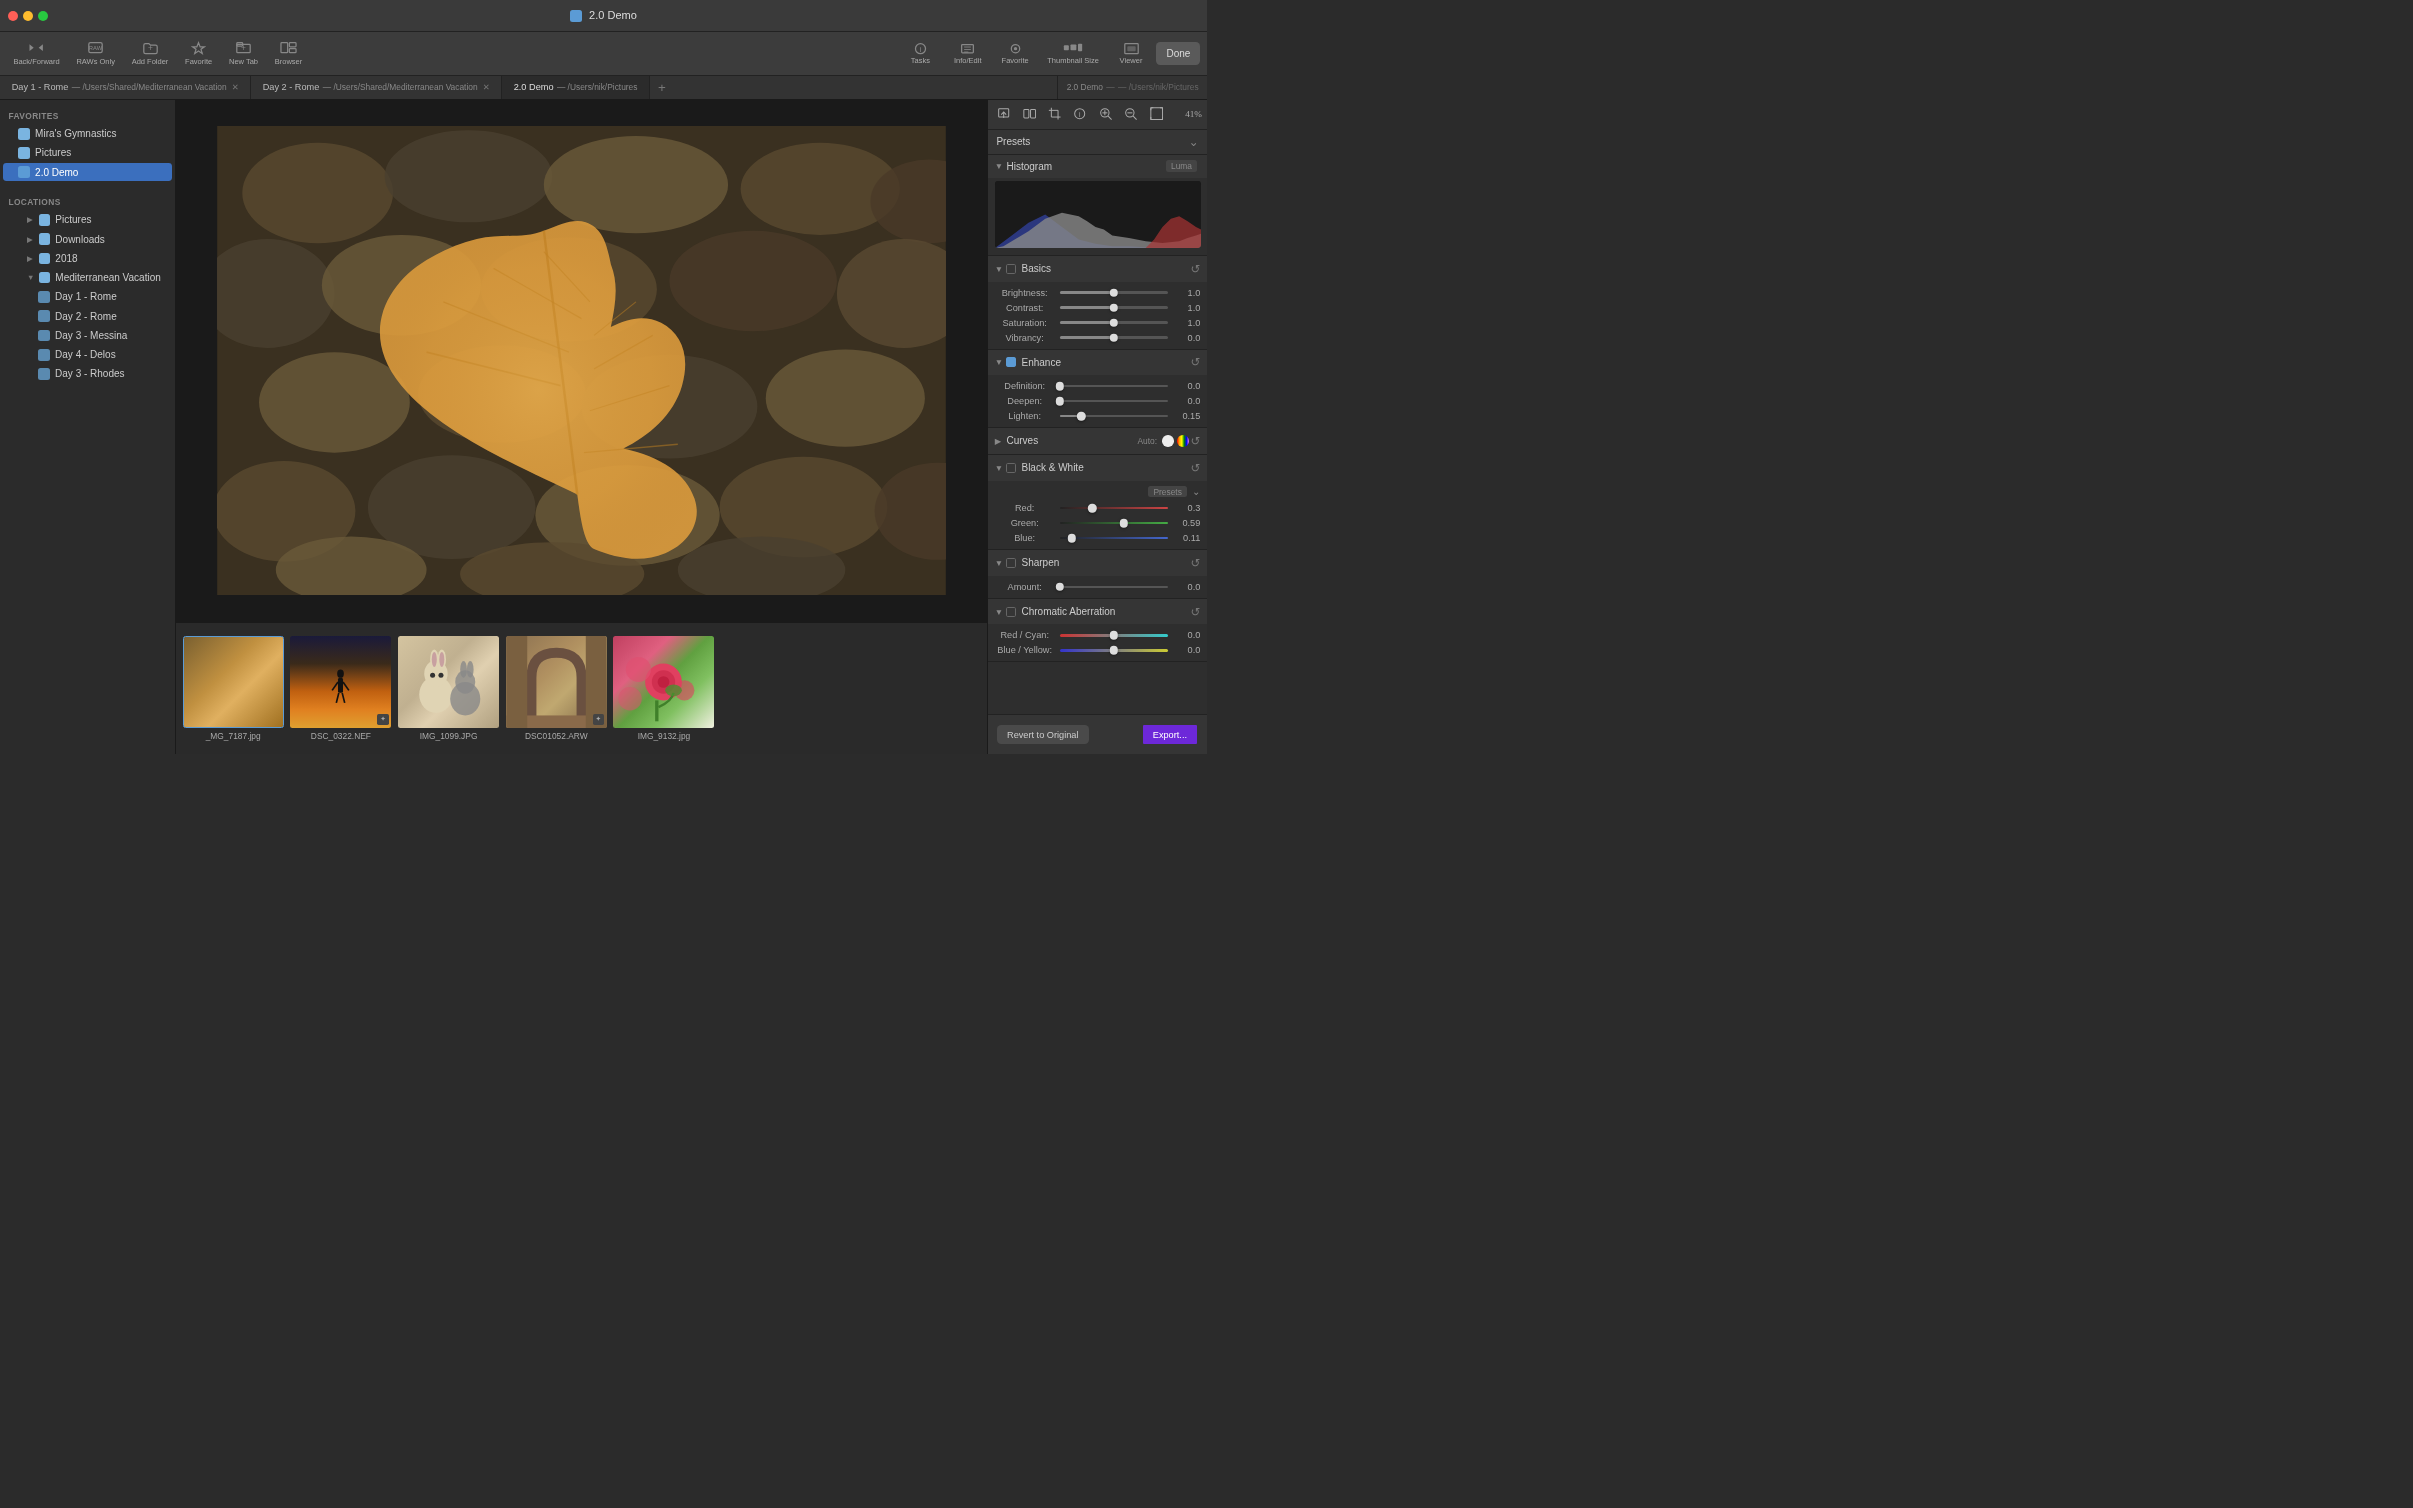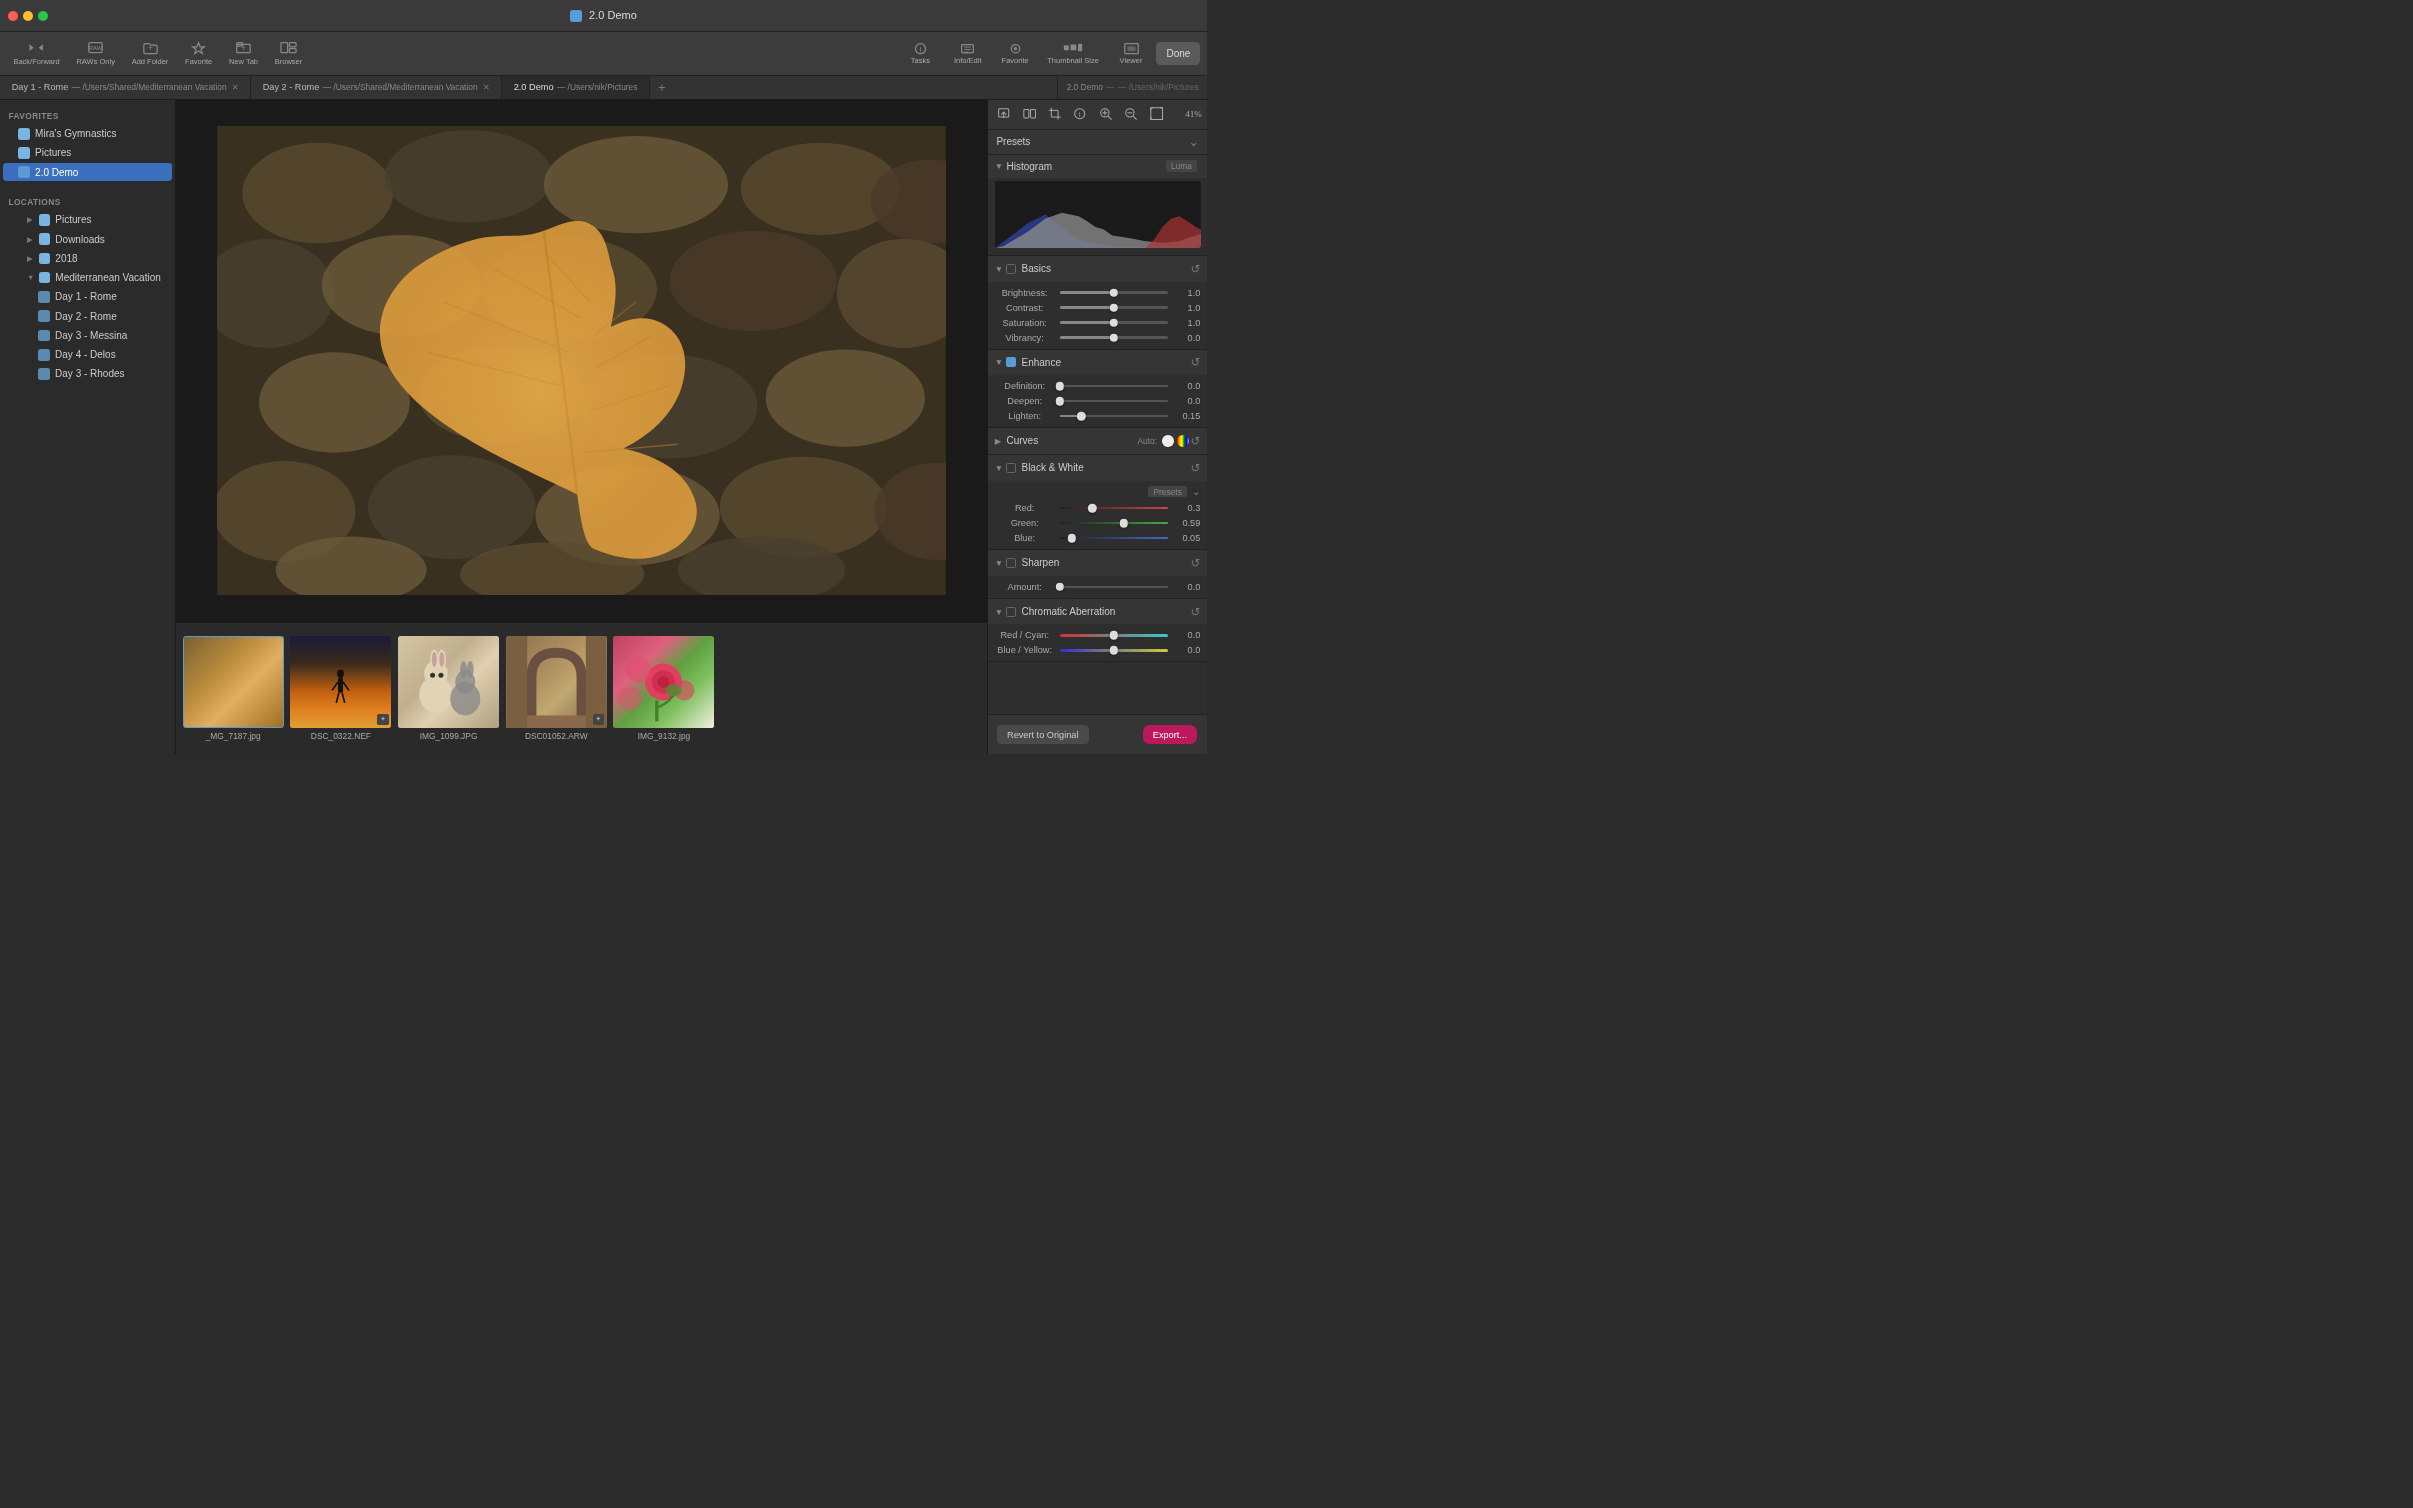--- a/index.html
+++ b/index.html
@@ -525,22 +525,22 @@
     }
     .footer-btn {
       background: #4a4a4a;
       border-radius: 4.2px;
       padding: 4.2px 10px;
       cursor: pointer;
       color: #ccc;
       font-size: 9.2px;
     }
     .footer-export-btn {
-      background: #be185d;
-      border-radius: 7px;
+      background: #6d28d9;
+      border-radius: 1px;
       padding: 4.2px 10px;
       cursor: pointer;
       color: #fff;
       font-size: 9.2px;
       text-align: center;
     }
 
     
     .sidebar::-webkit-scrollbar { width: 3.4px; }
     .sidebar::-webkit-scrollbar-track { background: transparent; }
@@ -1092,21 +1092,21 @@
             <div class="slider-track" style="background: linear-gradient(to right, #222, #44aa44)">
               <div class="slider-thumb" style="left:59%"></div>
             </div>
             <span class="slider-value">0.59</span>
           </div>
           <div class="slider-row slider-blue">
             <span class="slider-label">Blue:</span>
             <div class="slider-track" style="background: linear-gradient(to right, #222, #4466cc)">
               <div class="slider-thumb" style="left:11%"></div>
             </div>
-            <span class="slider-value">0.05</span>
+            <span class="slider-value">0.11</span>
           </div>
         </div>
       </div>
 
       <div class="panel-section">
         <div class="section-header">
           <span class="section-chevron">▼</span>
           <span class="section-checkbox"></span>
           <span class="section-title">Sharpen</span>
           <span class="section-reset">↺</span>

